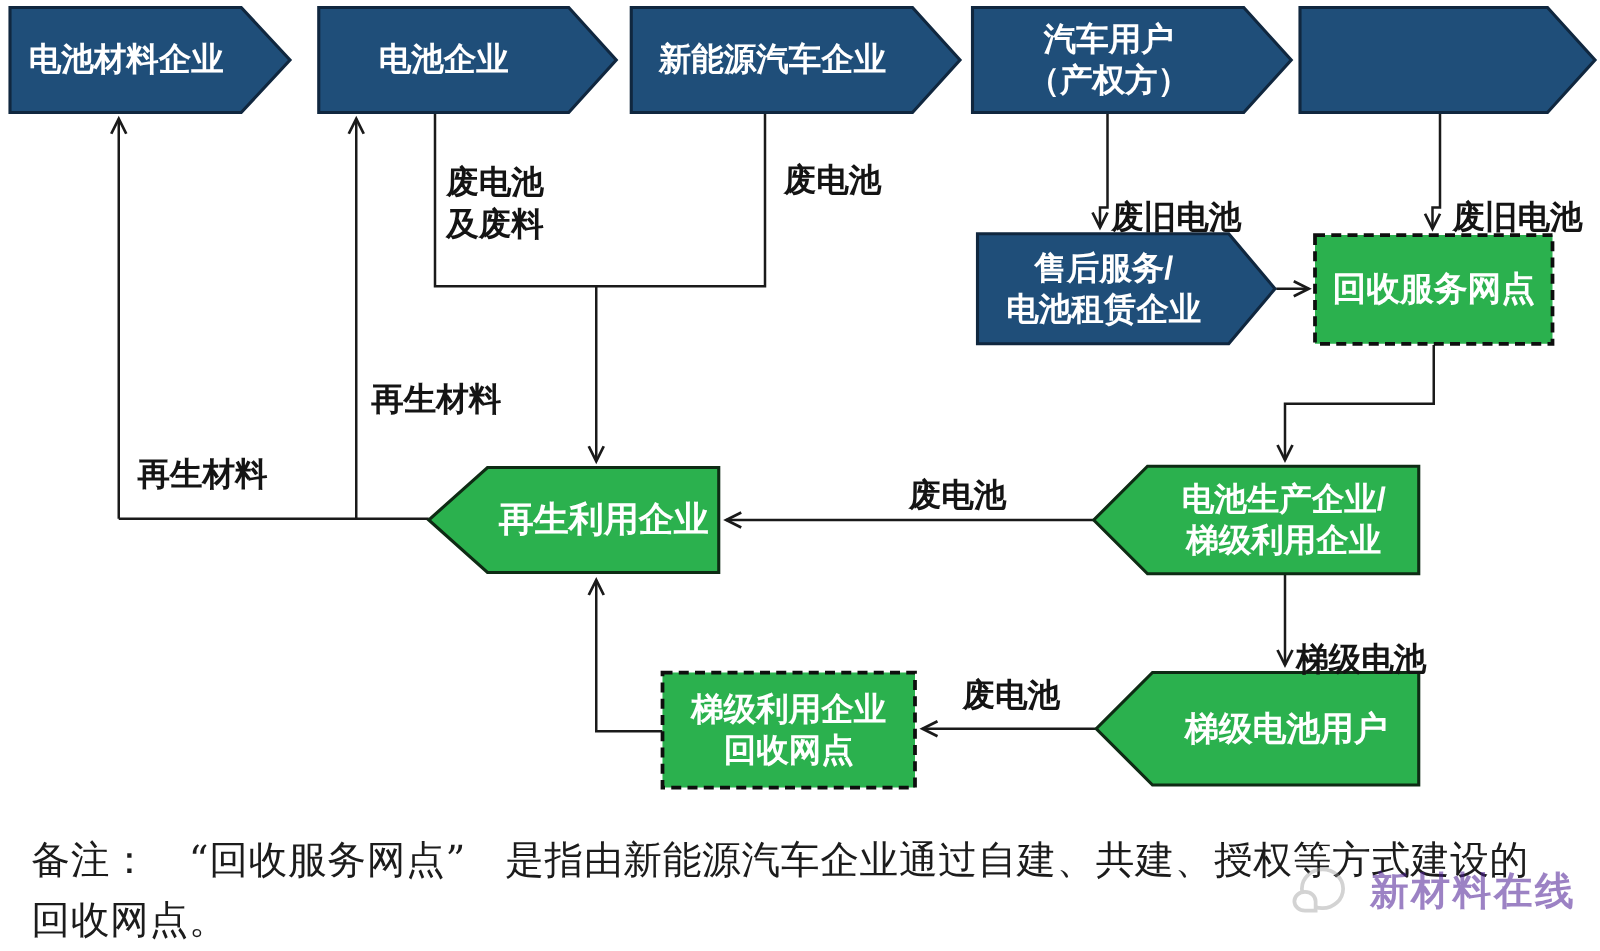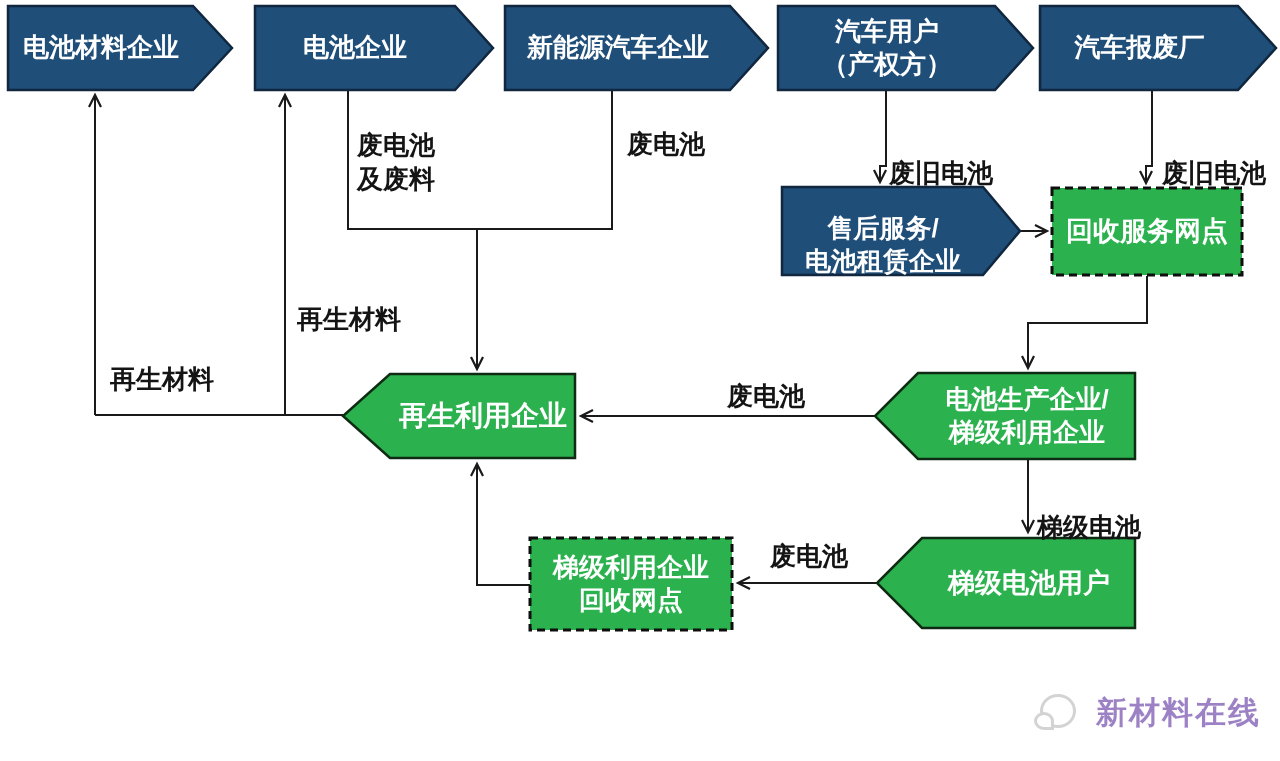--- a/index.html
+++ b/index.html
@@ -86,42 +86,42 @@
       <rect x="1052" y="188" width="190" height="87"></rect>
       <rect x="530" y="538" width="202" height="92"></rect>
     </g>
   </svg>
 
   <div class="node-label" style="left:8px;top:6px;width:186px;height:84px;font-size:26px;">电池材料企业</div>
   <div class="node-label" style="left:255px;top:6px;width:200px;height:84px;font-size:26px;">电池企业</div>
   <div class="node-label" style="left:505px;top:6px;width:226px;height:84px;font-size:26px;">新能源汽车企业</div>
   <div class="node-label" style="left:778px;top:6px;width:218px;height:84px;font-size:26px;">汽车用户
 （产权方）</div>
-  <div class="node-label" style="left:1040px;top:6px;width:199px;height:84px;font-size:26px;">汽车报废厂</div>
-  <div class="node-label" style="left:782px;top:187px;width:202px;height:88px;font-size:26px;margin-top:14px;">售后服务/
+  <div class="node-label" style="left:782px;top:187px;width:202px;height:88px;font-size:26px;">售后服务/
 电池租赁企业</div>
   <div class="node-label" style="left:1052px;top:188px;width:190px;height:87px;font-size:27px;">回收服务网点</div>
   <div class="node-label" style="left:390px;top:374px;width:186px;height:84px;font-size:28px;">再生利用企业</div>
   <div class="node-label" style="left:918px;top:373px;width:218px;height:86px;font-size:26px;text-align:center;">电池生产企业/
 梯级利用企业</div>
   <div class="node-label" style="left:922px;top:538px;width:214px;height:90px;font-size:27px;">梯级电池用户</div>
   <div class="node-label" style="left:530px;top:538px;width:202px;height:92px;font-size:26px;">梯级利用企业
 回收网点</div>
 
   <div class="edge-label" style="left:357px;top:129px;">废电池
 及废料</div>
   <div class="edge-label" style="left:627px;top:128px;">废电池</div>
   <div class="edge-label" style="left:889px;top:157px;">废旧电池</div>
   <div class="edge-label" style="left:1162px;top:157px;">废旧电池</div>
   <div class="edge-label" style="left:297px;top:303px;">再生材料</div>
   <div class="edge-label" style="left:110px;top:363px;">再生材料</div>
   <div class="edge-label" style="left:727px;top:380px;">废电池</div>
   <div class="edge-label" style="left:1037px;top:483px;margin-top:28px;">梯级电池</div>
   <div class="edge-label" style="left:770px;top:540px;">废电池</div>
 
+  <div class="note">备注：　“回收服务网点”　是指由新能源汽车企业通过自建、共建、授权等方式建设的回收网点。</div>
 
   <div class="wm-bubble">
     <div class="c1"></div>
     <div class="tail"></div>
   </div>
   <div class="watermark">新材料在线</div>
 
 </div>
 
 </body></html>

